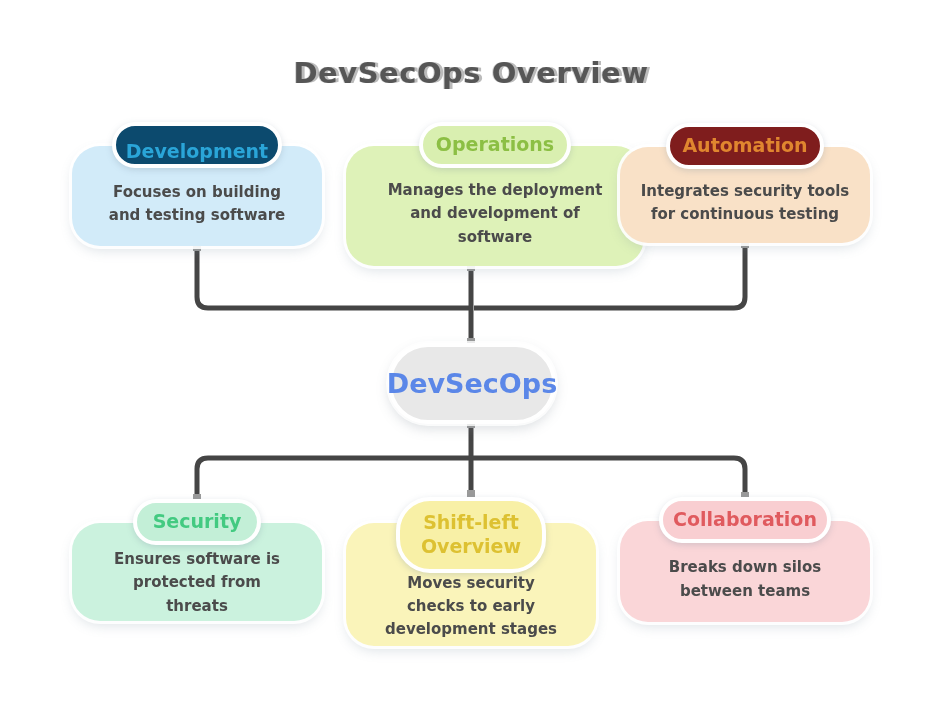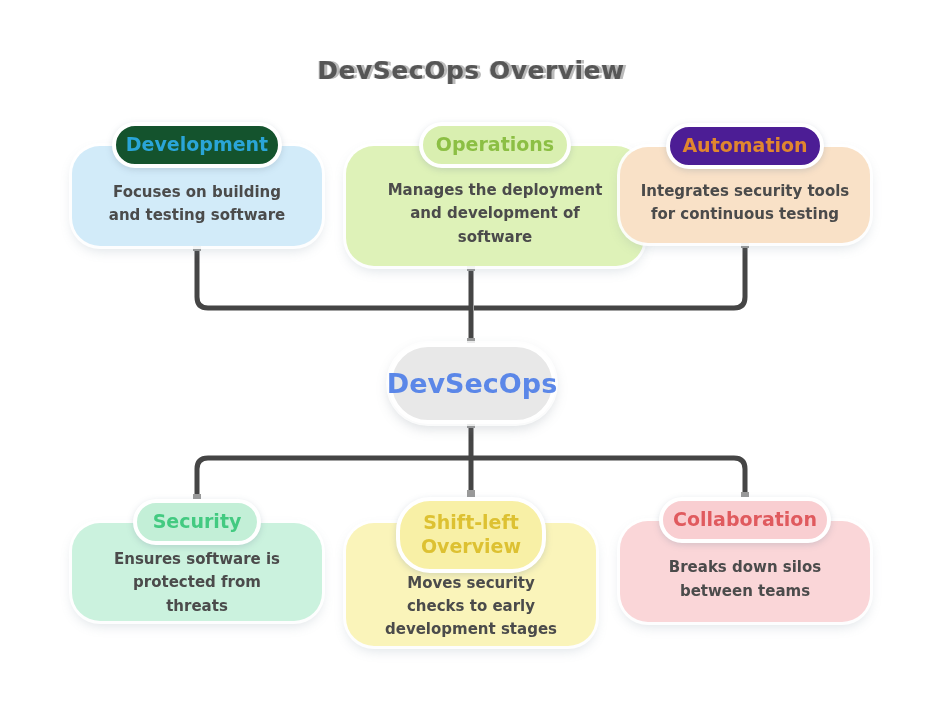--- a/index.html
+++ b/index.html
@@ -2,21 +2,21 @@
 <html><head>
 <meta charset="utf-8">
 <style>
   html,body{margin:0;padding:0;background:#ffffff;}
   .canvas{
     position:relative;width:942px;height:708px;background:#ffffff;overflow:hidden;
     font-family:"DejaVu Sans","Liberation Sans",sans-serif;
   }
   .title{
     position:absolute;top:56px;left:0;width:942px;margin:0;
-    text-align:center;font-size:25px;font-weight:800;letter-spacing:.5px;
+    text-align:center;font-size:29px;font-weight:800;letter-spacing:.5px;
     text-shadow:3px 0 0 rgba(86,86,86,.40), -1px 0 0 rgba(86,86,86,.25);
   }
   .connectors{position:absolute;left:0;top:0;width:942px;height:708px;}
   .connectors path{fill:none;stroke-width:5;}
   .connectors rect{stroke:none;}
   .node{position:absolute;border-radius:28px;
     box-shadow:0 0 0 3px rgba(255,255,255,.9), 0 5px 12px rgba(110,130,150,.22);}
   .pill{
     position:absolute;left:50%;transform:translateX(-50%);
     height:46px;border-radius:34px;border:4px solid #ffffff;
@@ -82,39 +82,39 @@
       <rect x="741" y="240" width="8" height="8" style="fill: rgb(154, 154, 154);"></rect>
       <rect x="467" y="338" width="8" height="8" style="fill: rgb(154, 154, 154);"></rect>
       <rect x="467" y="420" width="8" height="8" style="fill: rgb(154, 154, 154);"></rect>
       <rect x="193" y="494" width="8" height="8" style="fill: rgb(154, 154, 154);"></rect>
       <rect x="467" y="490" width="8" height="8" style="fill: rgb(154, 154, 154);"></rect>
       <rect x="741" y="492" width="8" height="8" style="fill: rgb(154, 154, 154);"></rect>
     </g>
   </svg>
 
   <div class="node n-development" style="background: rgb(210, 235, 249);">
-    <div class="pill" style="background: #14532d; color: rgb(42, 165, 216);">
+    <div class="pill" style="background: #0c4a6e; color: rgb(42, 165, 216); align-items: flex-end;">
       <span>Development</span>
     </div>
     <div class="node-body">
       <p>Focuses on building and testing software</p>
     </div>
   </div>
 
   <div class="node n-operations" style="background: rgb(222, 242, 184);">
     <div class="pill" style="background: rgb(217, 239, 176); color: rgb(140, 191, 68);">
       <span>Operations</span>
     </div>
     <div class="node-body">
       <p>Manages the deployment and development of software</p>
     </div>
   </div>
 
   <div class="node n-automation" style="background: rgb(249, 225, 199);">
-    <div class="pill" style="background: #4c1d95; color: rgb(224, 134, 47);">
+    <div class="pill" style="background: #7f1d1d; color: rgb(224, 134, 47);">
       <span>Automation</span>
     </div>
     <div class="node-body">
       <p>Integrates security tools for continuous testing</p>
     </div>
   </div>
 
   <div class="hub" style="background: rgb(232, 232, 232); color: rgb(91, 135, 232);">
     <span>DevSecOps</span>
   </div>

